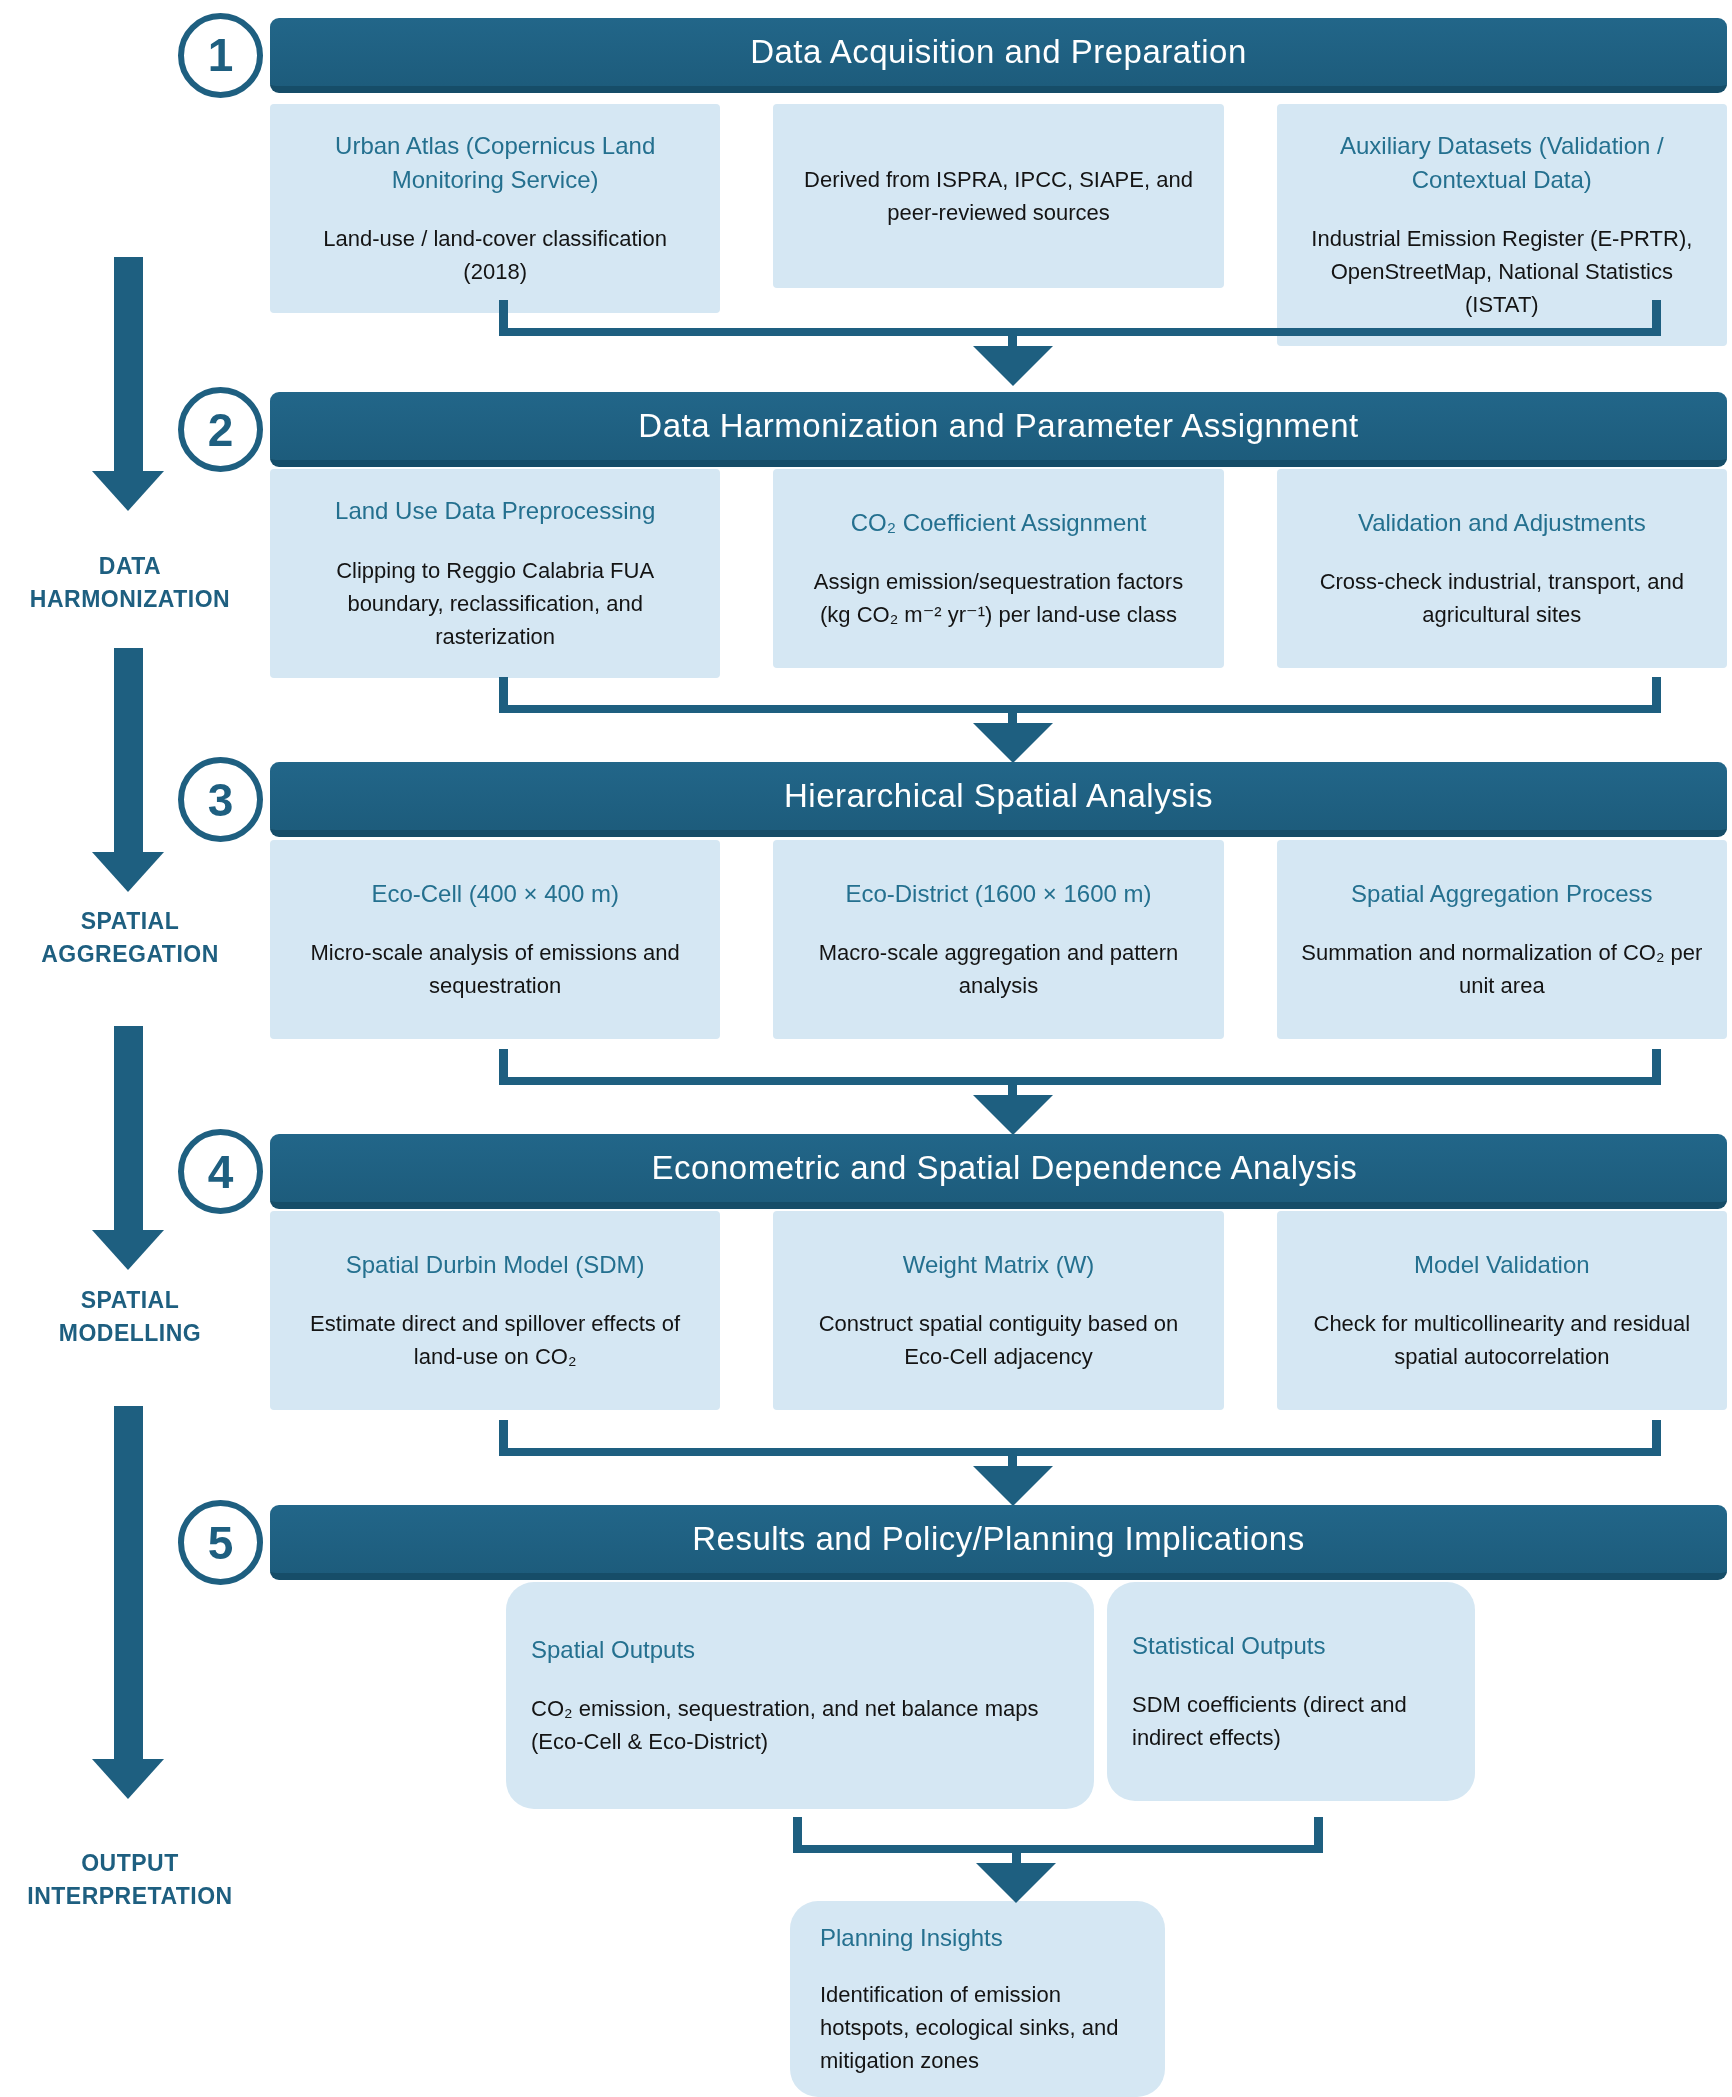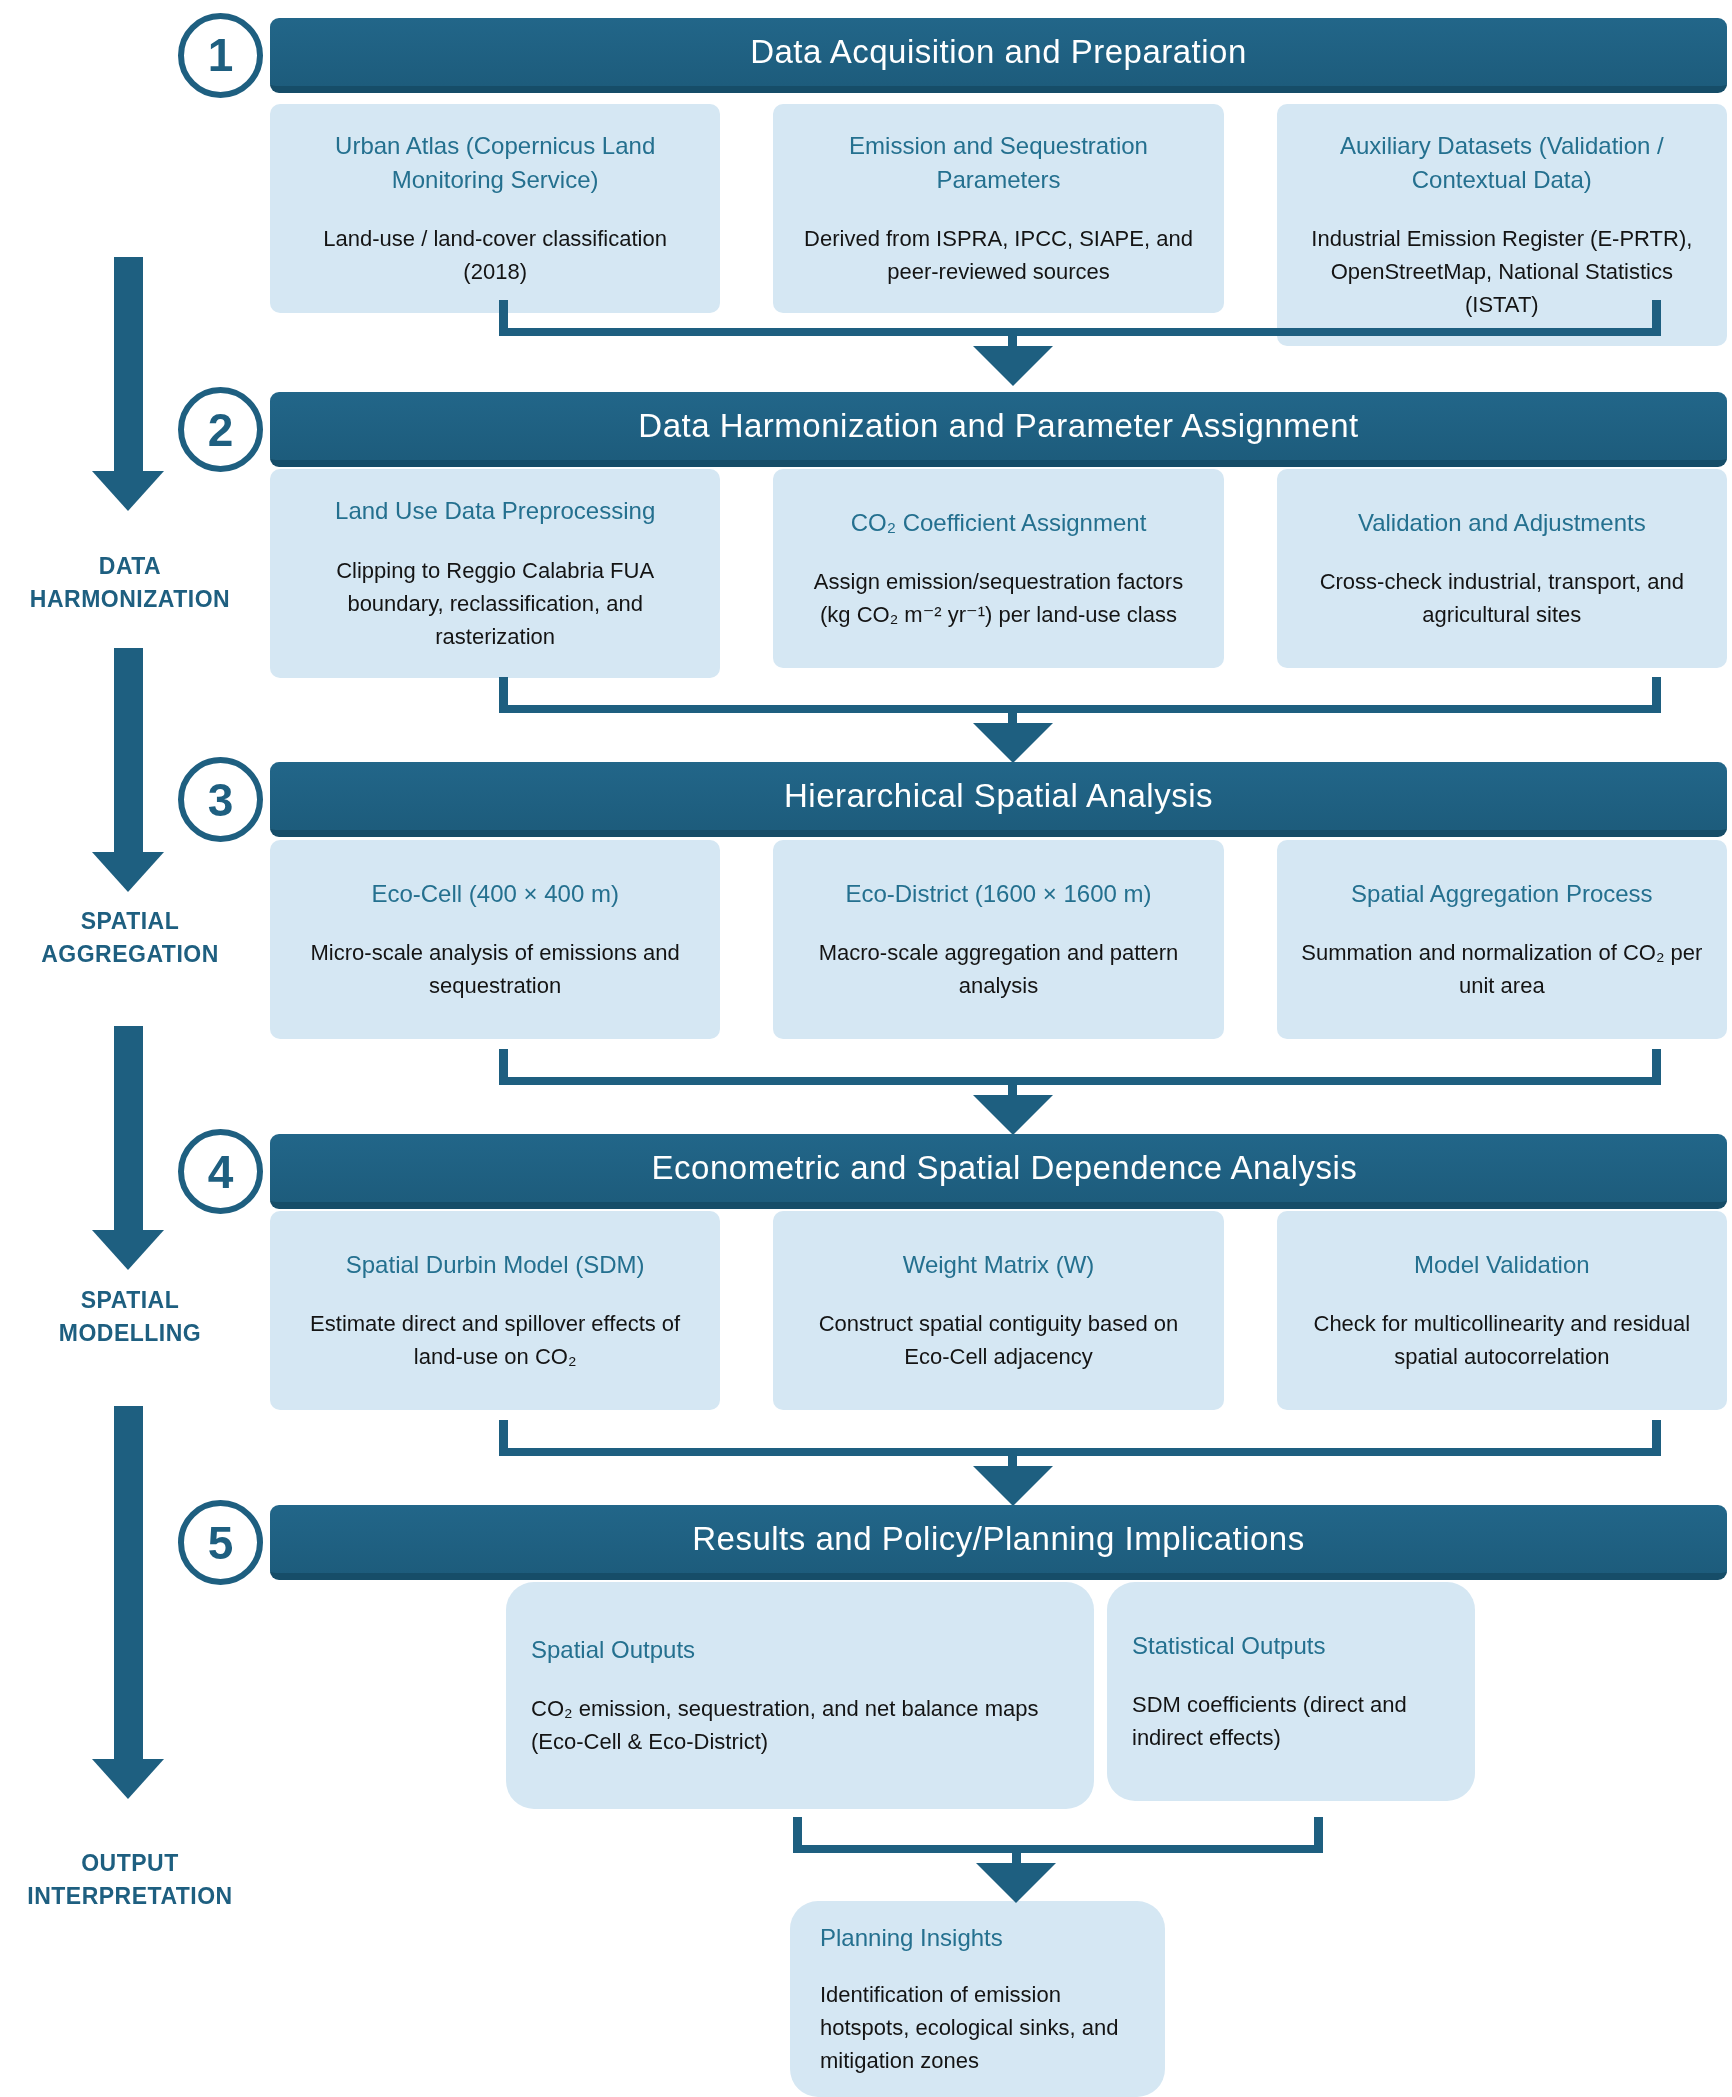--- a/index.html
+++ b/index.html
@@ -55,21 +55,21 @@
   
   .cards-row{
     position:absolute;
     left:270px;width:1457px;
     display:flex;gap:53px;
     align-items:flex-start;
   }
   .card{
     flex:1;
     background:var(--card-bg);
-    border-radius:10px;
+    border-radius:4px;
     padding:25px 23px;
     text-align:center;
     display:flex;flex-direction:column;justify-content:center;
   }
   .card-abs{
     position:absolute;
     background:var(--card-bg);
     border-radius:28px;
     padding:25px 25px;
     text-align:left;
@@ -150,21 +150,20 @@
   </div>
   <div class="header-bar" style="top:17.6px;">
     <span class="header-text">Data Acquisition and Preparation</span>
   </div>
   <div class="cards-row" style="top:104px;">
     <div class="card mh365">
       <div class="card-title">Urban Atlas (Copernicus Land Monitoring Service)</div>
       <div class="card-body">Land-use / land-cover classification (2018)</div>
     </div>
     <div class="card mh365">
-      <div class="card-title">Emission and Sequestration Parameters</div>
       <div class="card-body">Derived from ISPRA, IPCC, SIAPE, and peer-reviewed sources</div>
     </div>
     <div class="card mh365">
       <div class="card-title">Auxiliary Datasets (Validation / Contextual Data)</div>
       <div class="card-body">Industrial Emission Register (E-PRTR), OpenStreetMap, National Statistics (ISTAT)</div>
     </div>
   </div>
   <div class="bracket" style="left:499px;width:1162px;top:300px;height:88px;">
     <div class="b-stub-l"></div>
     <div class="b-stub-r"></div>

